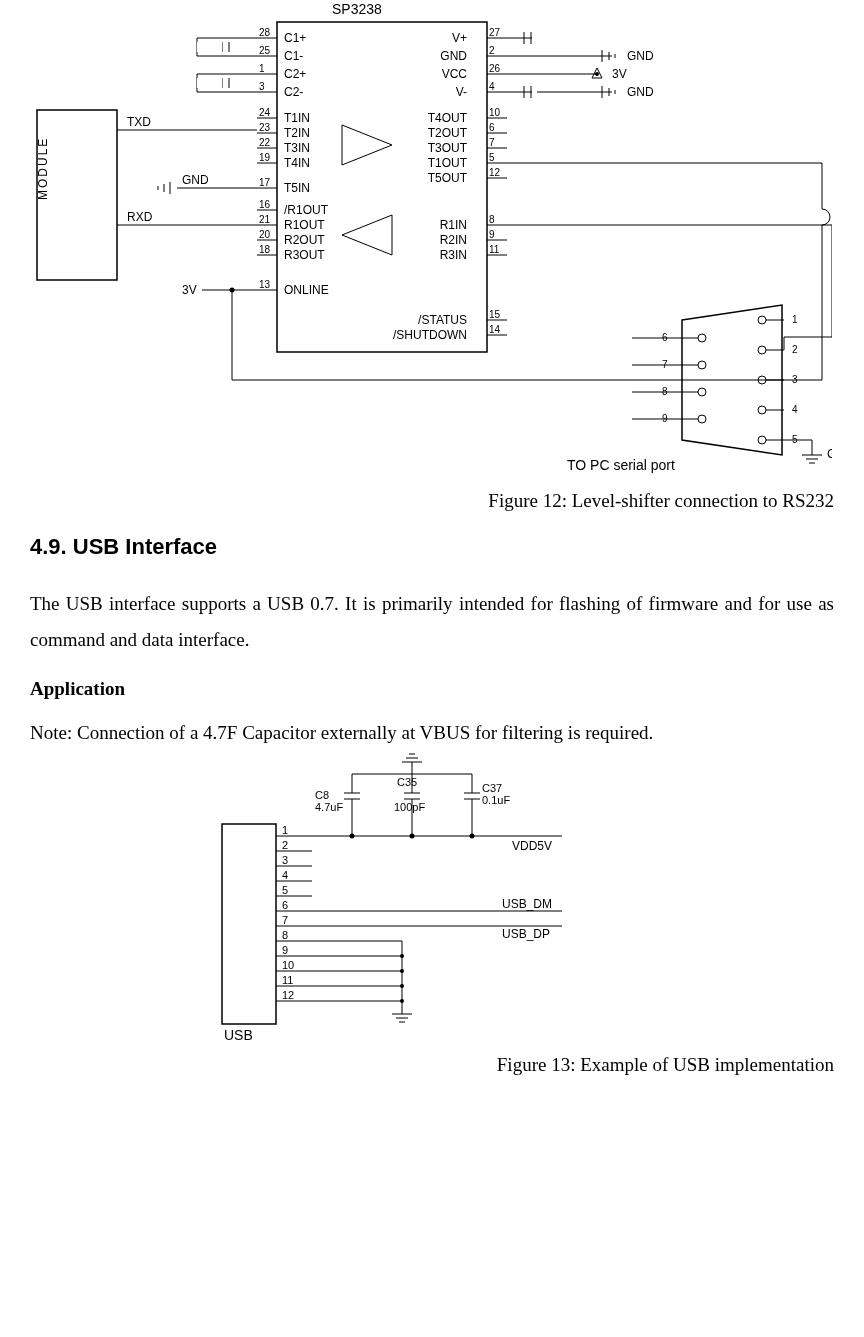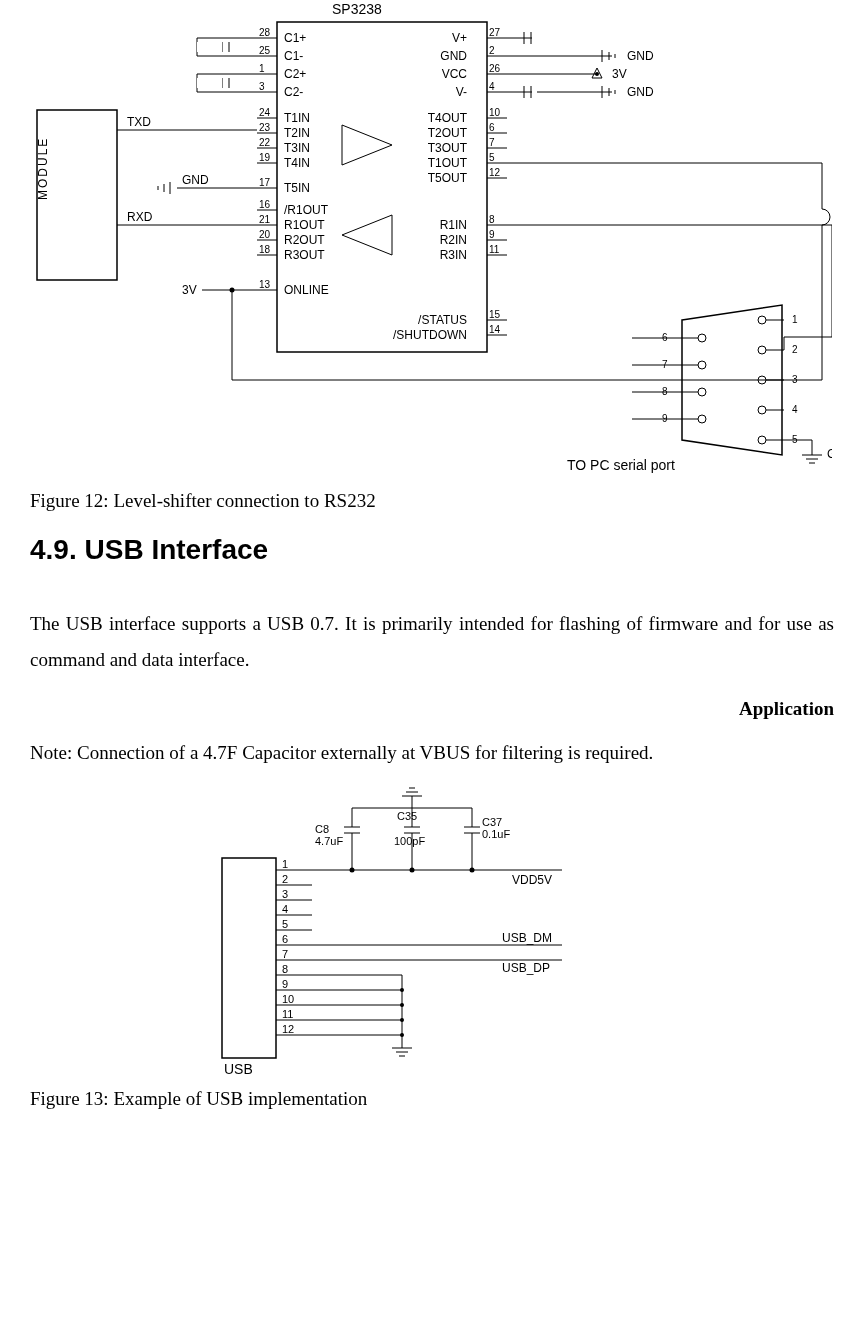--- a/index.html
+++ b/index.html
@@ -6,46 +6,45 @@
     body {
       background: #fff;
       font-family: "Times New Roman", Times, serif;
       color: #000;
       width: 864px;
       padding: 0 30px;
     }
     .schematic-area { width: 100%; }
     .schematic-svg { display: block; margin: 0 auto; }
     .caption {
-      text-align: left;
+      text-align: right;
       font-size: 19px;
       margin-top: 10px;
       margin-bottom: 22px;
     }
     h2 {
       font-family: Arial, Helvetica, sans-serif;
       font-weight: bold;
-      font-size: 28px;
-      margin: 22px 0 40px 0;
+      font-size: 22px;
+      margin: 22px 0 26px 0;
     }
     p.body {
       font-size: 19px;
       line-height: 1.9;
       text-align: justify;
       margin-bottom: 20px;
     }
     p.subhead {
       font-size: 19px;
       font-weight: bold;
       margin: 10px 0 22px 0;
-      text-align: right;
     }
     p.note {
       font-size: 19px;
-      margin-bottom: 14px;
+      margin-bottom: 0;
     }
     .svg-label { font-family: Arial, sans-serif; font-size: 12px; fill: #000; }
     .svg-small { font-family: Arial, sans-serif; font-size: 10px; fill: #000; }
     .svg-title { font-family: Arial, sans-serif; font-size: 14px; fill: #000; }
     .cap-label { font-family: Arial, sans-serif; font-size: 11px; fill: #000; }
     .usb-pin { font-family: Arial, sans-serif; font-size: 11px; fill: #000; }
   </style>
 </head>
 <body>
 

